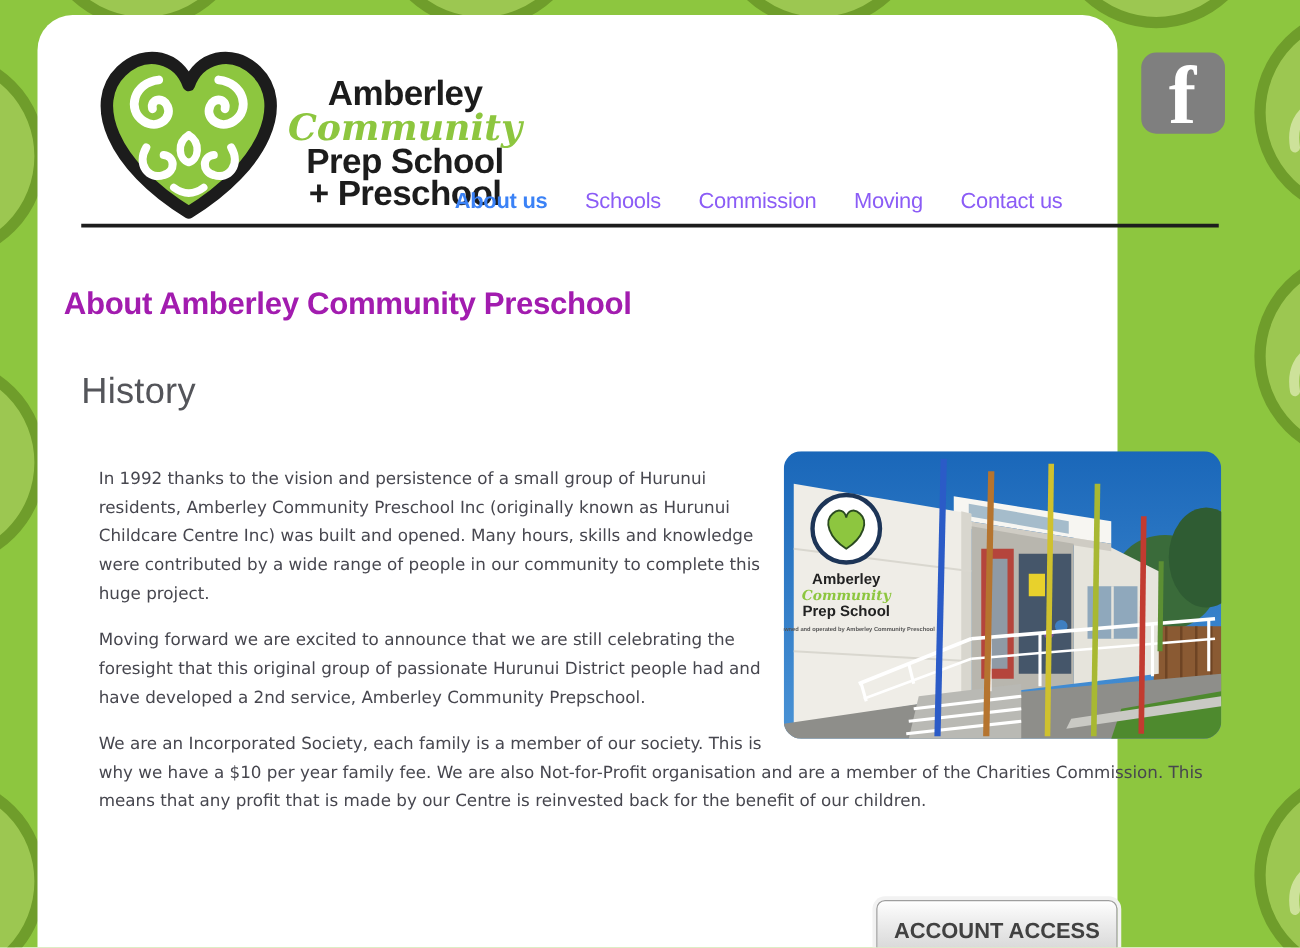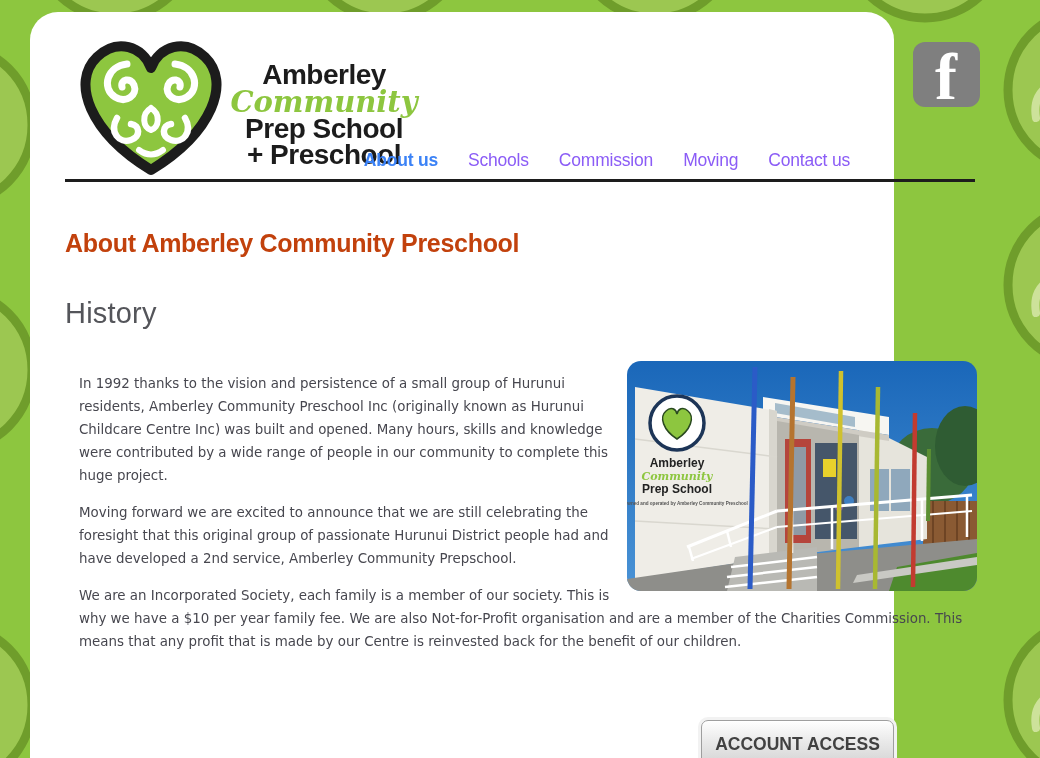--- a/index.html
+++ b/index.html
@@ -19,22 +19,22 @@
   .fb-btn { position:absolute; left:883px; top:30px; width:67px; height:65px; background:#7f7f7f;
             border-radius:12px; overflow:hidden; cursor:pointer; }
   .fb-f { position:absolute; left:22px; top:2px; color:#ffffff; font-size:66px; font-weight:bold;
           font-family:"Liberation Serif", serif; line-height:66px; }
   nav { position:absolute; right:44px; top:138px; display:flex; gap:30px; }
   nav .nav-item { font-size:17.5px; color:#8b5cf6; letter-spacing:-0.2px; cursor:pointer; white-space:nowrap; }
   nav .nav-item.active { font-weight:bold; color:#3b82f6; }
   .header-rule { position:absolute; left:35px; top:167px; width:910px; height:3px; background:#1d1d1d; }
 
   
-  .page-title { position:absolute; left:35px; top:217px; font-size:25px; font-weight:bold;
-                color:#c2410c; letter-spacing:-0.3px; }
+  .page-title { position:absolute; left:21px; top:217px; font-size:25px; font-weight:bold;
+                color:#a21caf; letter-spacing:-0.3px; }
   .section-heading { position:absolute; left:35px; top:285px; font-size:29px; font-weight:400;
                      color:#54555a; letter-spacing:0.2px; }
   .content { position:absolute; left:35px; top:346px; width:912px;
              font-family:"DejaVu Sans", sans-serif; font-size:13.4px; line-height:23px; color:#47474f; }
   .content p { margin:14px; }
   .photo-wrap { float:right; margin:3px 0 8px 16px; width:350px; height:230px; }
   .photo-wrap svg { display:block; border-radius:14px; }
 
   
   .account-btn { position:absolute; right:0px; top:708px; width:193px; height:48px;

